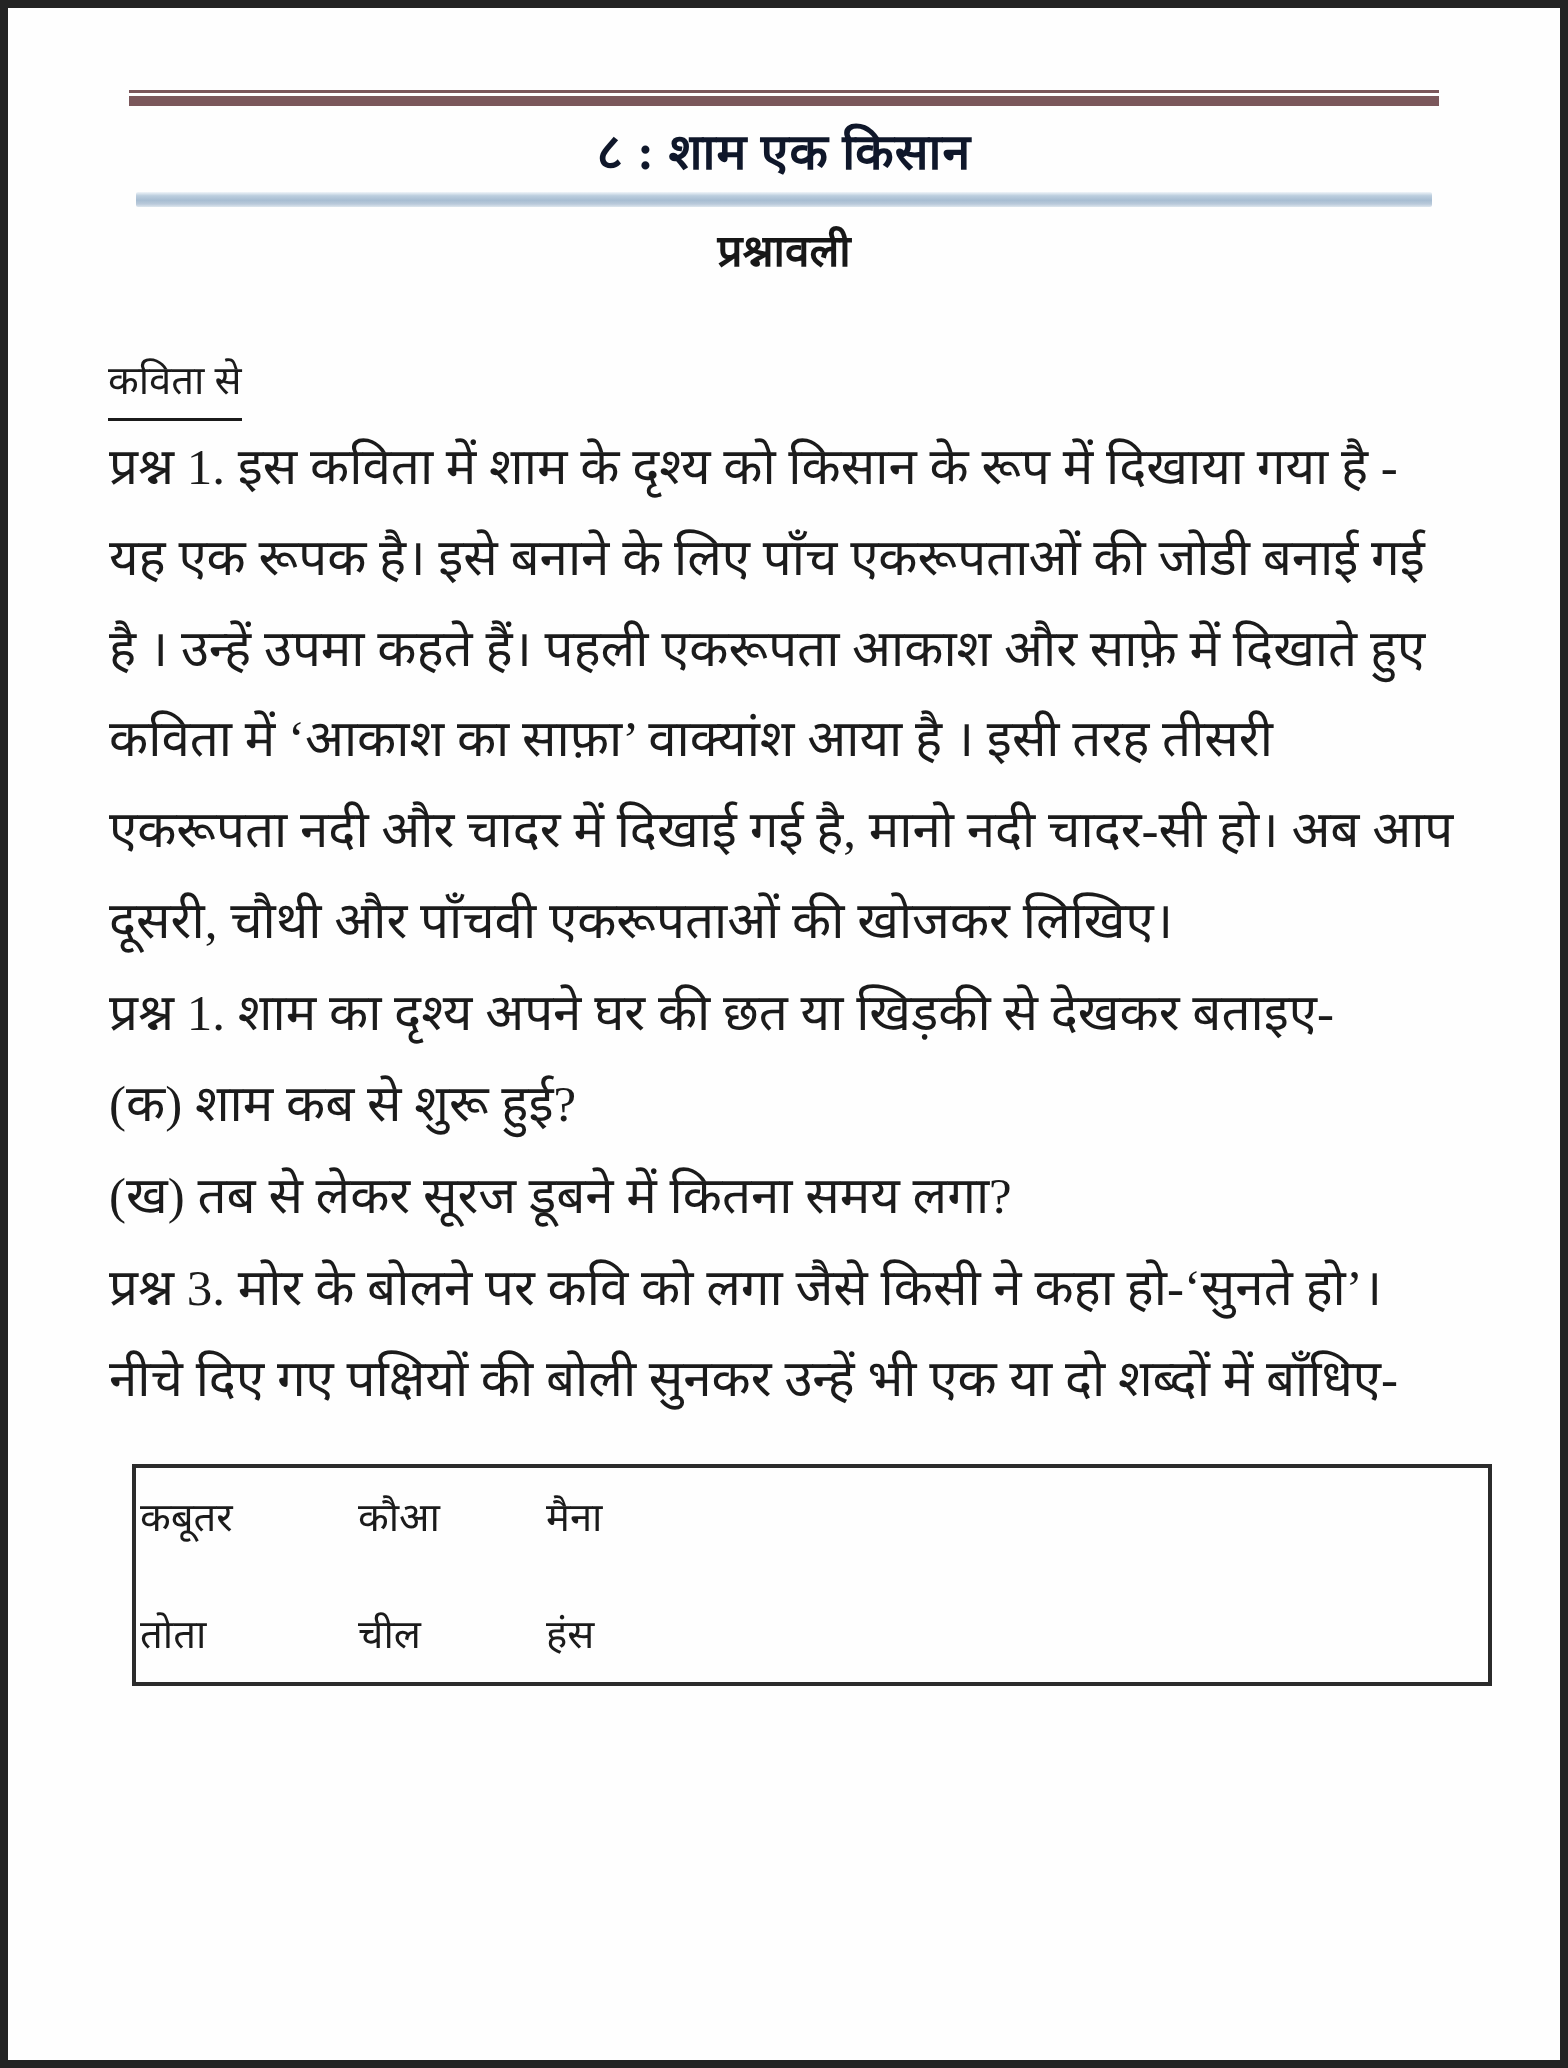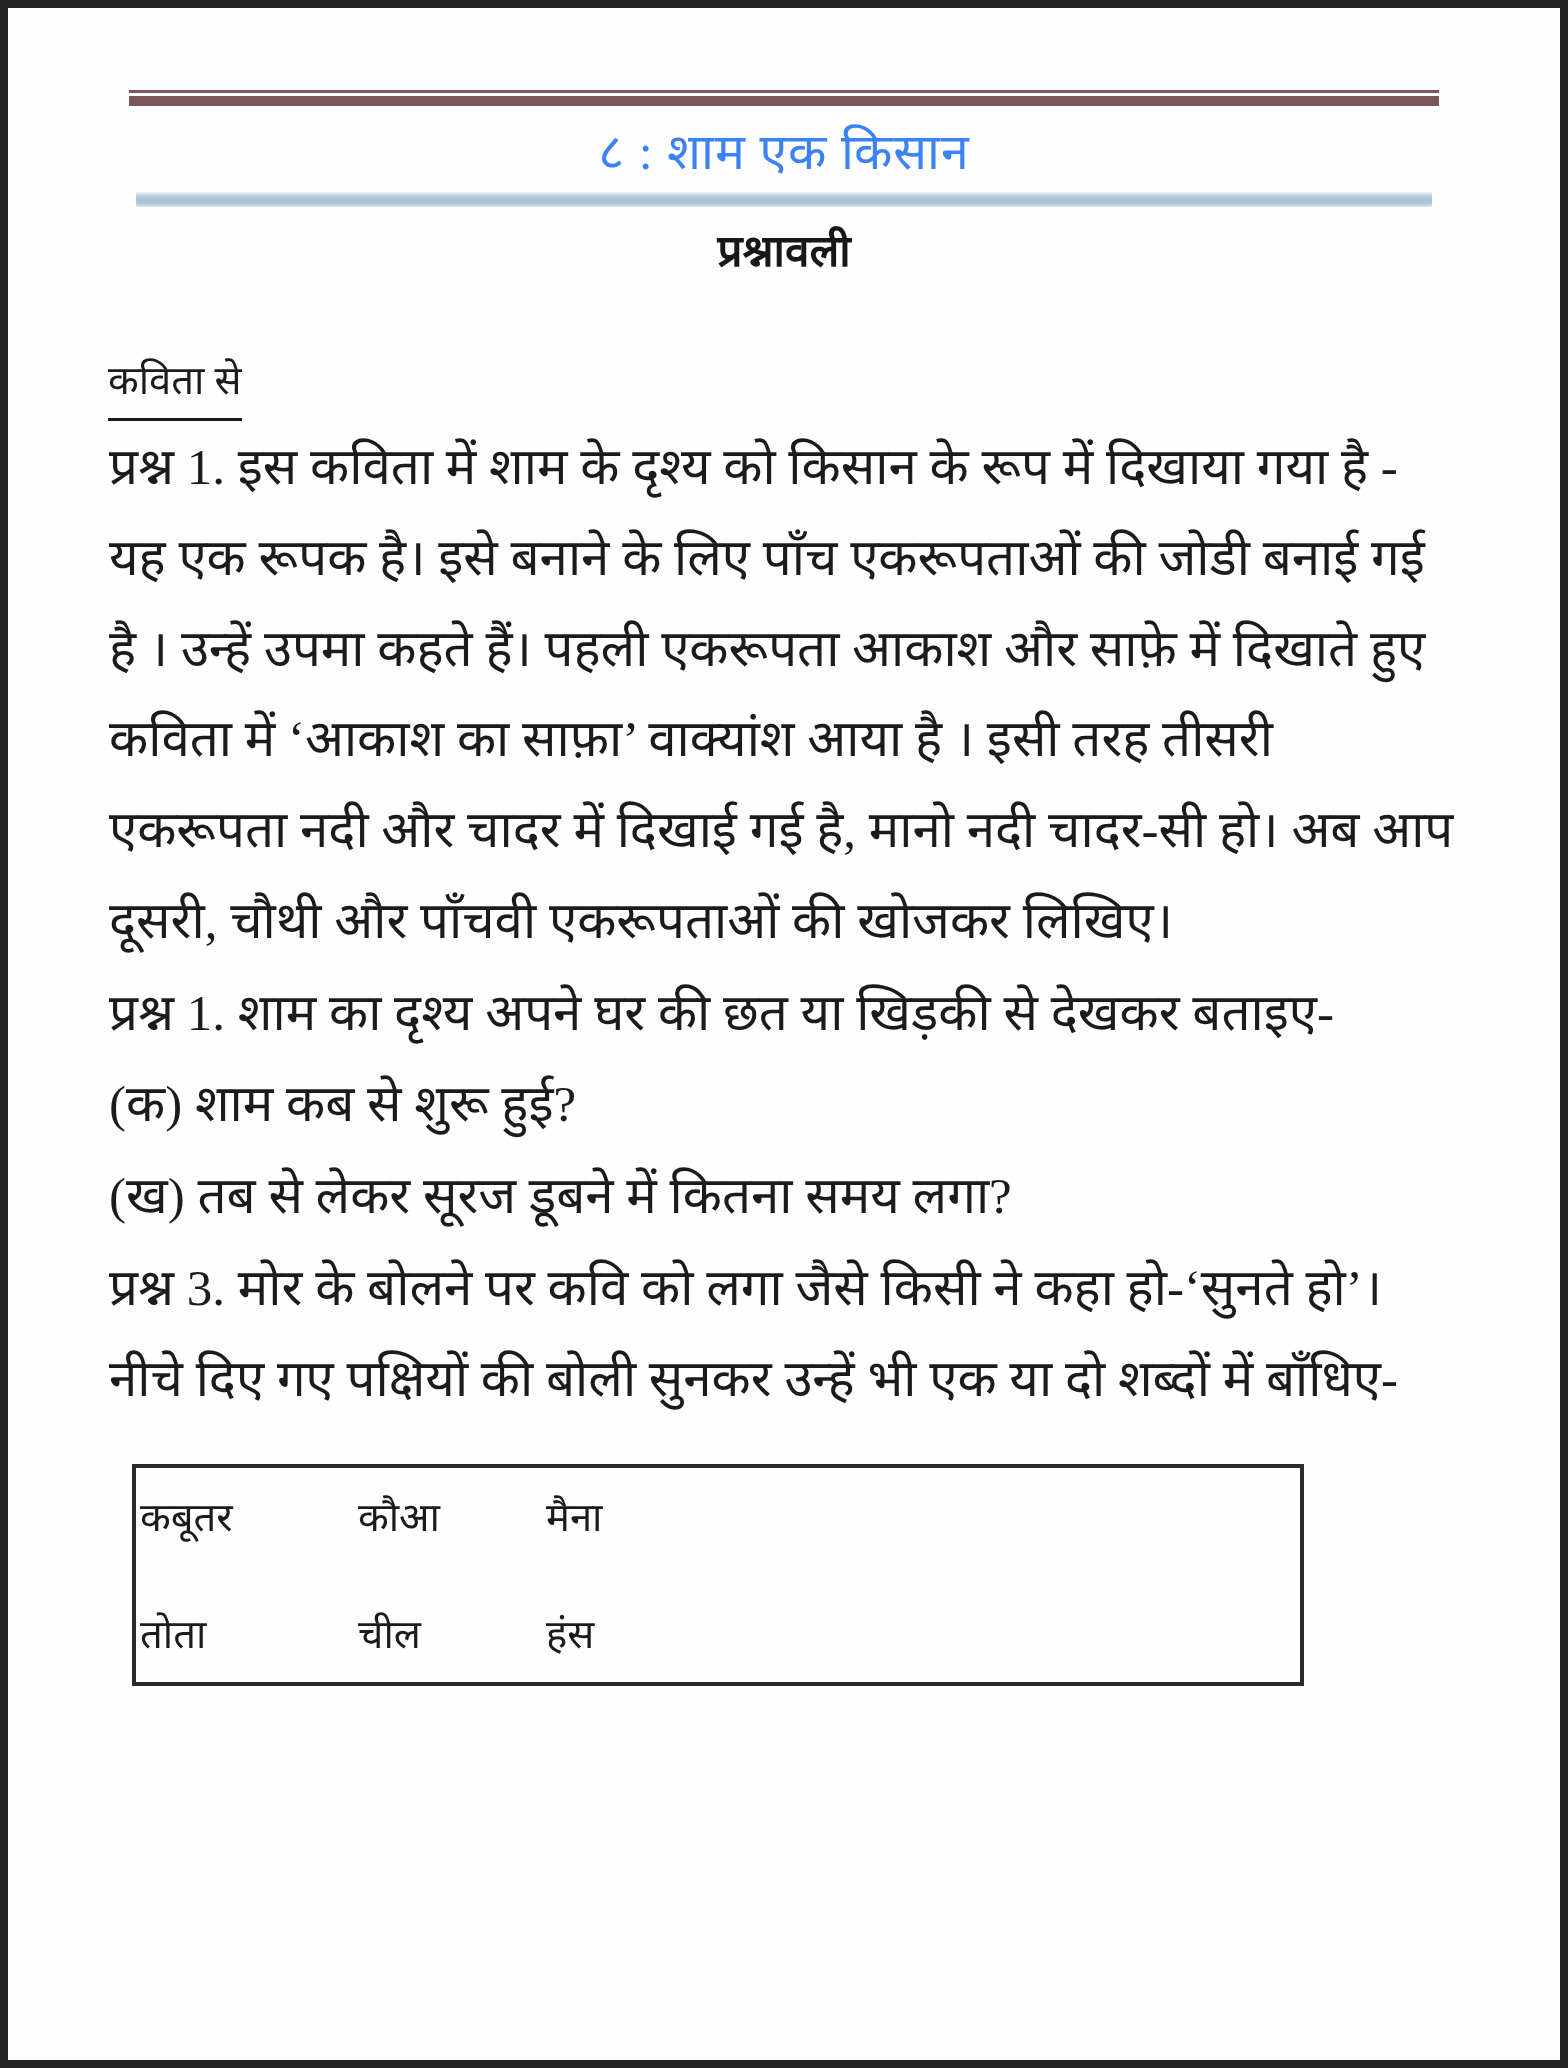--- a/index.html
+++ b/index.html
@@ -24,23 +24,23 @@
   }
   .rule-maroon .thick {
     height: 10px;
     margin-top: 3px;
     background: #7b575b;
   }
   h1.page-title {
     margin: 10px 0 8px 0;
     text-align: center;
     font-size: 50px;
-    font-weight: normal;
+    font-weight: bold;
     letter-spacing: 1px;
-    color: #3b82f6;
+    color: #0f172a;
   }
   .rule-blue {
     width: 1296px;
     height: 15px;
     margin: 4px auto 0 auto;
     background: linear-gradient(180deg, #f0f5f9 0%, #bccede 25%, #a7bdd2 55%, #b9c9da 80%, #dde6ee 100%);
     border-radius: 2px;
   }
   h2.sub-heading {
     margin: 12px 0 0 0;
@@ -65,21 +65,21 @@
     margin: 1px;
     text-align: left;
   }
   .q1 { margin-top: 34px; }
   .q2 { margin-top: 166px; }
   .q2-item { margin-top: 22px; }
   .q3 { margin-top: 24px; }
   .bird-box {
     box-sizing: border-box;
     margin: 40px 0 0 24px;
-    width: 1172px;
+    width: 1360px;
     height: 222px;
     border: 4px solid #2b2b2b;
     padding: 14px 0 0 4px;
   }
   .bird-row {
     font-size: 40px;
     line-height: 1.1;
     margin-top: 14px;
   }
   .bird-row .bird:nth-child(1) { display: inline-block; width: 208px; }

